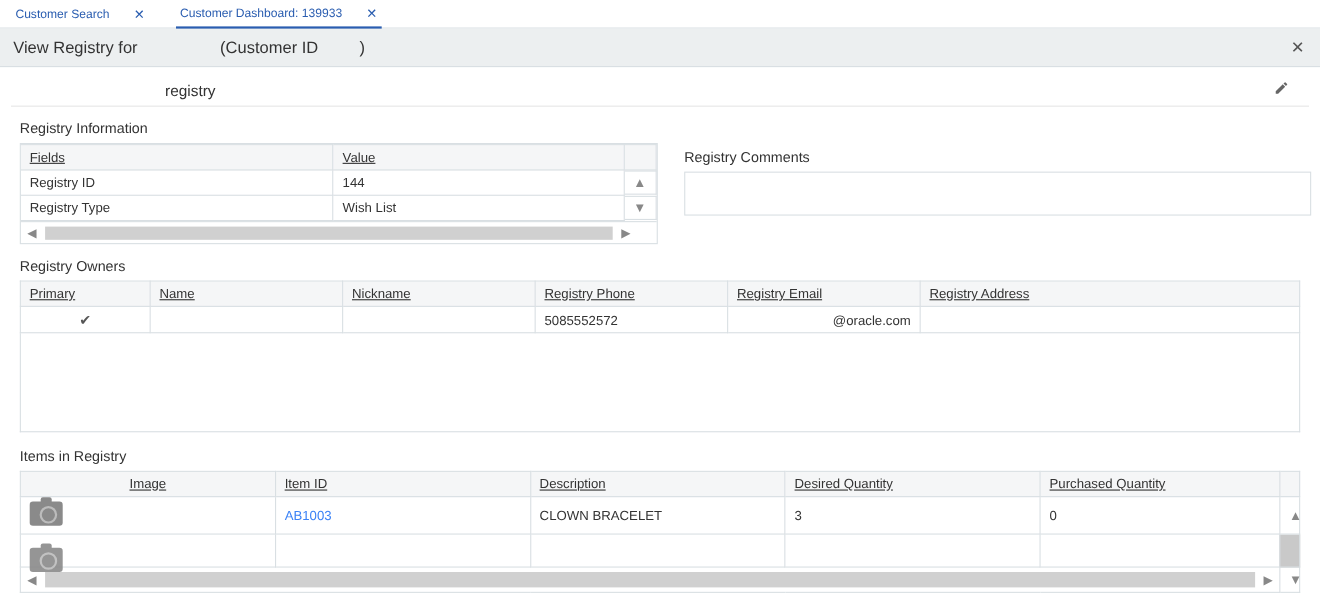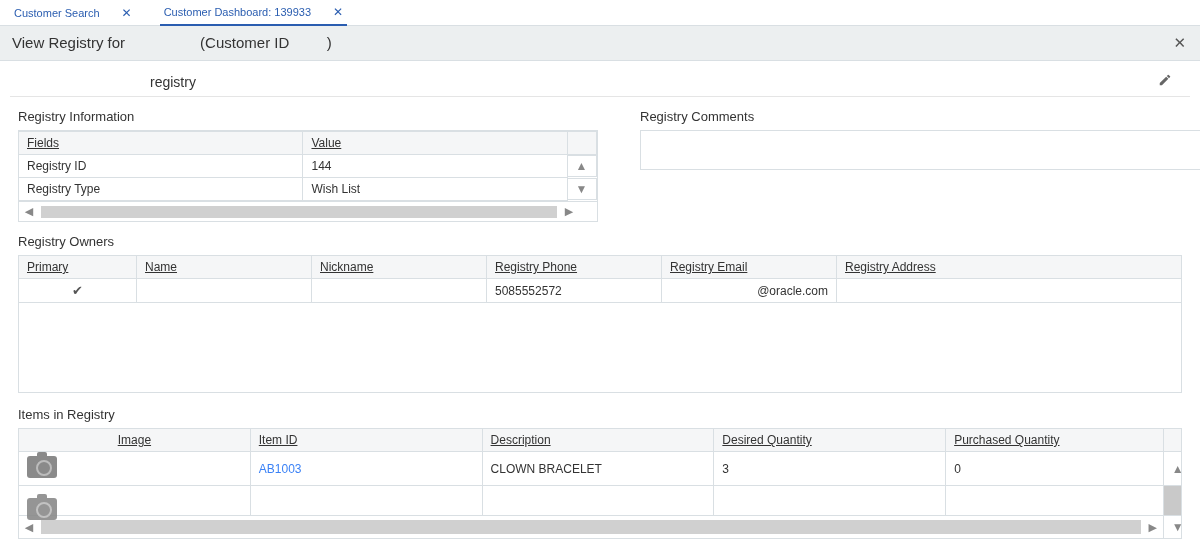--- a/index.html
+++ b/index.html
@@ -1,27 +1,27 @@
 <!DOCTYPE html>
 <html><head>
 <meta charset="utf-8">
 <style>
   * { box-sizing: border-box; font-family: Arial, Helvetica, sans-serif; }
   body { margin: 0; padding: 0; font-size: 12px; color: #333; background: #fff; width: 1200px; }
   .tabs { display: flex; align-items: center; height: 26px; border-bottom: 1px solid #d9dfe3; padding-left: 10px; gap: 24px; }
   .tab { display: flex; align-items: center; gap: 22px; color: #2a5db0; font-size: 11px; cursor: pointer; padding: 0 4px; height: 100%; }
   .tab.active { border-bottom: 2px solid #2a5db0; margin-bottom: -1px; justify-content: space-between; }
   .tab .close { font-size: 12px; color: #2a5db0; line-height: 1; }
-  .header-bar { background: #eceff0; border-bottom: 1px solid #d9dfe3; padding: 8px 12px; display: flex; justify-content: space-between; font-size: 15px; color: #333; }
+  .header-bar { background: #eceff0; border-bottom: 1px solid #d9dfe3; padding: 8px 12px; display: flex; align-items: center; justify-content: space-between; font-size: 15px; color: #333; }
   .header-bar .close-x { font-size: 15px; color: #555; cursor: pointer; margin-right: 2px; }
   .subheader { display: flex; align-items: center; justify-content: space-between; padding: 12px 18px 6px 140px; border-bottom: 1px solid #e5e5e5; margin: 0 10px; }
   .subheader .title { font-size: 14px; }
   .section-title { font-size: 13px; color: #333; margin: 12px 0 6px 0; }
   .content { padding: 0 18px; }
-  .two-col { display: flex; gap: 42px; }
+  .two-col { display: flex; gap: 24px; align-items: center; }
   .col-left { flex: 0 0 580px; }
   .col-right { flex: 1; }
   .comment-box { border: 1px solid #d9dfe3; height: 40px; width: 570px; }
   table.grid { border-collapse: collapse; width: 100%; }
   table.grid th, table.grid td { border: 1px solid #d9dfe3; padding: 4px 8px; text-align: left; font-weight: normal; font-size: 12px; height: 22px; }
   table.grid th { background: #f5f6f7; color: #333; text-decoration: underline; }
   .reg-info-wrap { border: 1px solid #d9dfe3; position: relative; }
   .reg-info-wrap table.grid { border: none; }
   .reg-info-wrap table.grid th, .reg-info-wrap table.grid td { border-left: none; border-right: 1px solid #d9dfe3; }
   .reg-info-col-fields { width: 290px; }

